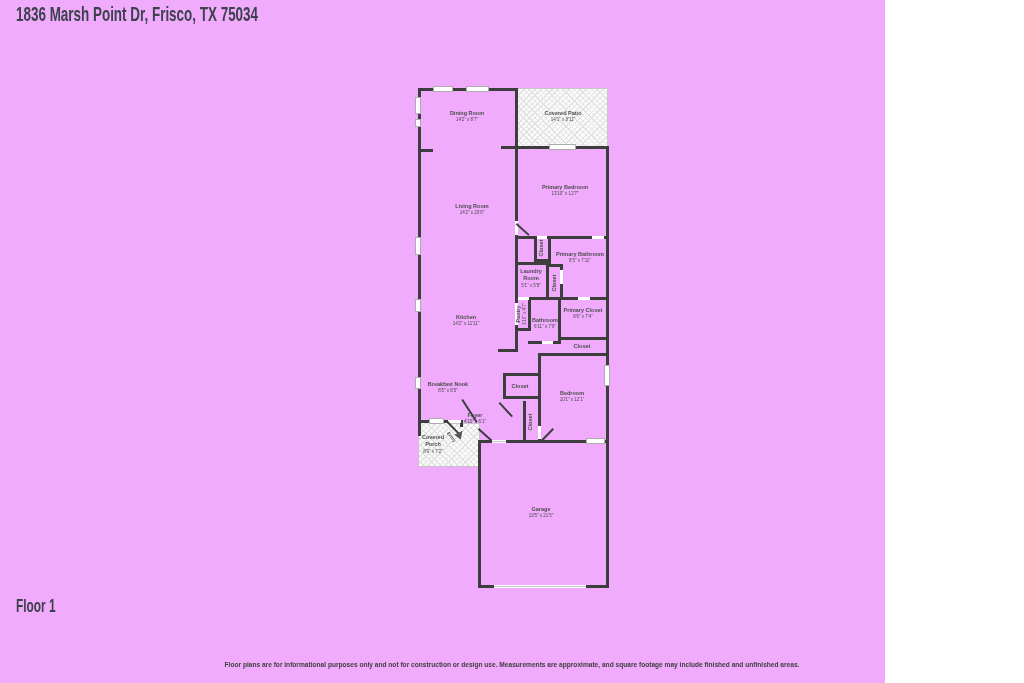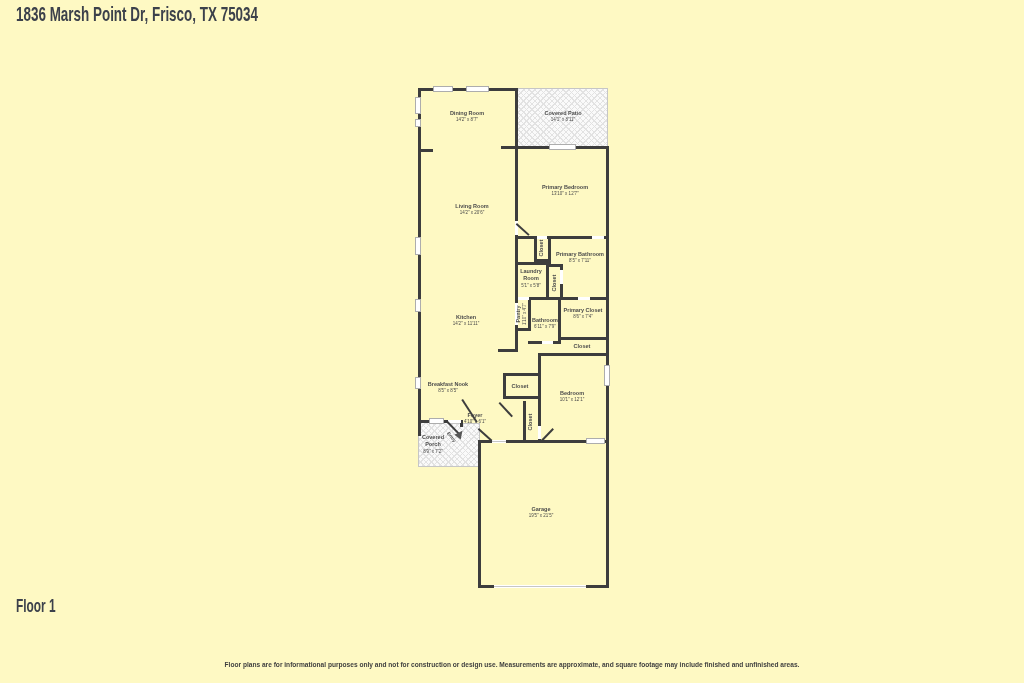--- a/index.html
+++ b/index.html
@@ -1,16 +1,16 @@
 <!DOCTYPE html>
 <html><head>
 <meta charset="utf-8">
 <style>
   html,body{margin:0;padding:0;background:#ffffff;}
-  .page{position:relative;width:1024px;height:683px;background:#fef9c3;overflow:hidden;
+  .page{position:relative;width:885px;height:683px;background:#f0abfc;overflow:hidden;
         font-family:"Liberation Sans",sans-serif;}
   
   .w{position:absolute;background:#3d3d3d;}
   
   .thin{position:absolute;background:#c6c6c6;}
   
   .win{position:absolute;background:#ffffff;border:1px solid #adadad;box-sizing:border-box;}
   
   .gap{position:absolute;background:#ffffff;}
   

